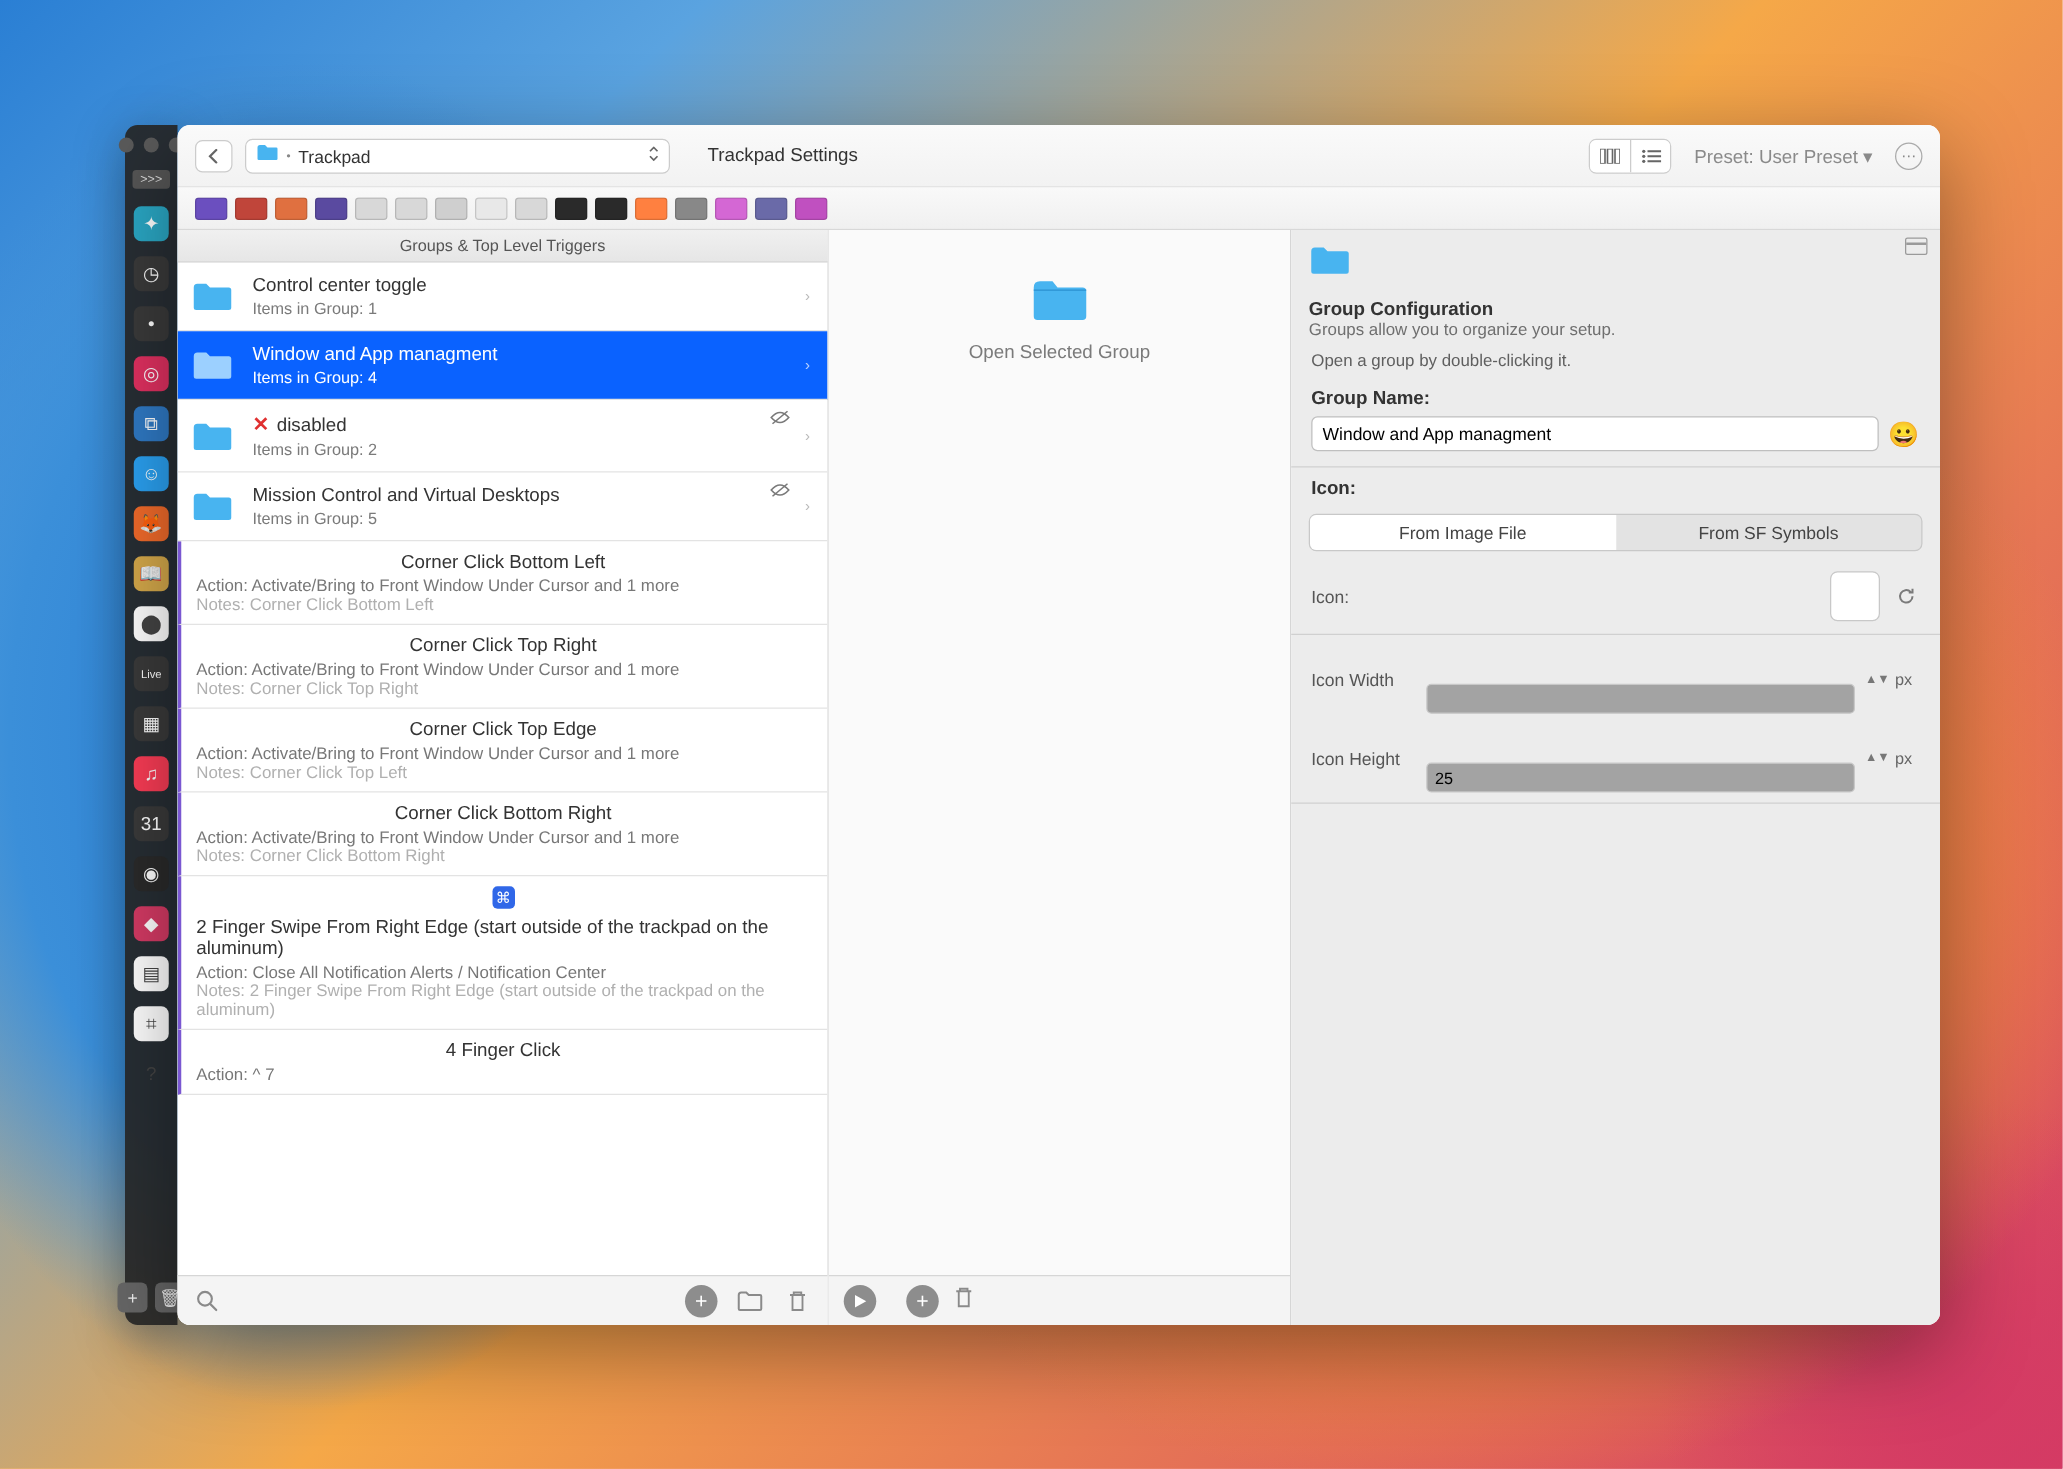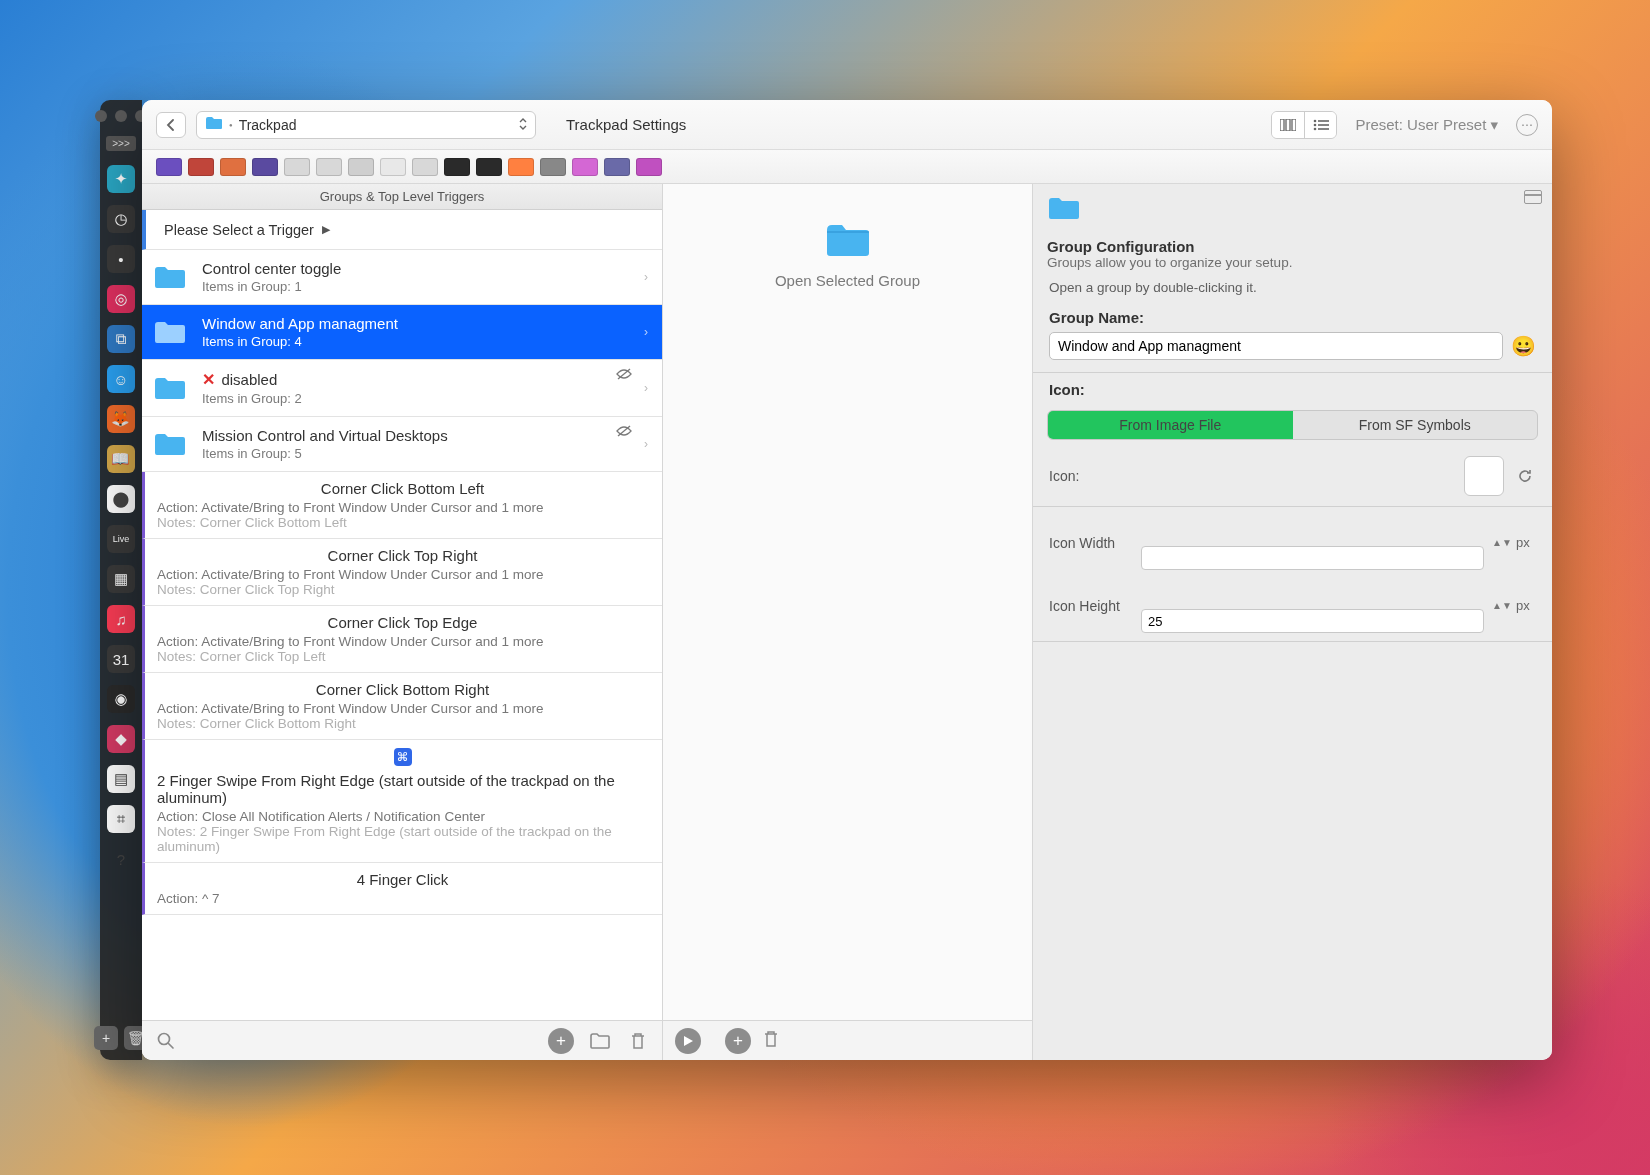--- a/index.html
+++ b/index.html
@@ -78,28 +78,28 @@
 .right-head .hd-text .s { font-size: 13.5px; color: #6f6f6f; }
 .right-head .win-ic { position: absolute; right: 10px; top: 6px; width: 18px; height: 14px; border: 1.5px solid #9a9a9a; border-radius: 2px; }
 .right-head .win-ic::before { content:''; position:absolute; top:3px; left:0; right:0; height:1.5px; background:#9a9a9a; }
 .hint-row { padding: 4px 6px 10px 16px; font-size: 13.5px; color: #5f5f5f; }
 .field-label { padding: 4px 16px 6px 16px; font-size: 15px; font-weight: 600; color: #333; }
 .name-row { display: flex; gap: 8px; padding: 0 16px 8px 16px; align-items: center; }
 .name-row input { flex: 1; height: 28px; border: 1px solid #bfbfbf; border-radius: 5px; padding: 0 8px; font-size: 14px; background: #fff; }
 .name-row .emoji { font-size: 20px; }
 .icon-tabs { display: flex; margin: 6px 14px 10px 14px; border: 1px solid #c8c8c8; border-radius: 6px; overflow: hidden; background: #e3e3e3; }
 .icon-tabs .tab { flex: 1; text-align: center; padding: 6px 0; font-size: 14px; color: #444; }
-.icon-tabs .tab.active { background: #22c55e; font-weight: 500; }
+.icon-tabs .tab.active { background: #ffffff; font-weight: 500; }
 .icon-row { display: flex; align-items: center; padding: 6px 16px; gap: 10px; }
 .icon-row .lbl { font-size: 14px; color: #555; width: 70px; }
 .icon-well { width: 40px; height: 40px; border: 1px solid #c8c8c8; border-radius: 6px; background: #fff; margin-left: auto; }
 .reload { width: 22px; height: 22px; border-radius: 50%; display: flex; align-items: center; justify-content: center; color: #7a7a7a; font-size: 14px; }
 .dim-row { display: flex; align-items: center; padding: 4px 16px; gap: 8px; }
 .dim-row .lbl { font-size: 14px; color: #555; width: 84px; }
-.dim-row input { flex: 1; height: 24px; border: 1px solid #c8c8c8; border-radius: 4px; padding: 0 6px; font-size: 13px; background: #ffffff; margin-top: 31px; }
+.dim-row input { flex: 1; height: 24px; border: 1px solid #c8c8c8; border-radius: 4px; padding: 0 6px; font-size: 13px; background: #a3a3a3; margin-top: 31px; }
 .dim-row .step { width: 16px; color: #777; font-size: 10px; display:flex; flex-direction:column; line-height:7px; }
 .dim-row .unit { font-size: 13px; color: #666; width: 20px; }
 .divider { height: 1px; background: #d0d0d0; margin: 4px 0; }
 </style>
 </head>
 <body>
 
 <div class="wallpaper"></div>
 
 <div class="dock">
@@ -205,24 +205,20 @@
       <div class="dev" style="background: rgb(136, 136, 136); border: 1px solid rgba(0, 0, 0, 0.15);"></div>
       <div class="dev" style="background: rgb(212, 103, 212); border: 1px solid rgba(0, 0, 0, 0.15);"></div>
       <div class="dev" style="background: rgb(106, 106, 168); border: 1px solid rgba(0, 0, 0, 0.15);"></div>
       <div class="dev" style="background: rgb(192, 80, 192); border: 1px solid rgba(0, 0, 0, 0.15);"></div>
     </div>
 
   <div class="content">
 
     <div class="left-col">
       <div class="left-head">Groups &amp; Top Level Triggers</div>
-      <div class="trigger-prompt">
-        <span>Please Select a Trigger</span>
-        <span class="tri">▶</span>
-      </div>
       <div class="group-list" id="group-list">
           <div class="group-item">
             <div class="folder-ic">
               <svg viewBox="0 0 34 28">
                 <path d="M2 7 Q2 4 5 4 L12 4 L15 7 L30 7 Q32 7 32 9 L32 23 Q32 25 30 25 L4 25 Q2 25 2 23 Z" fill="#48b4f0"></path>
               </svg>
             </div>
             <div class="text">
               <div class="title">Control center toggle</div>
               <div class="sub">Items in Group: 1</div>

